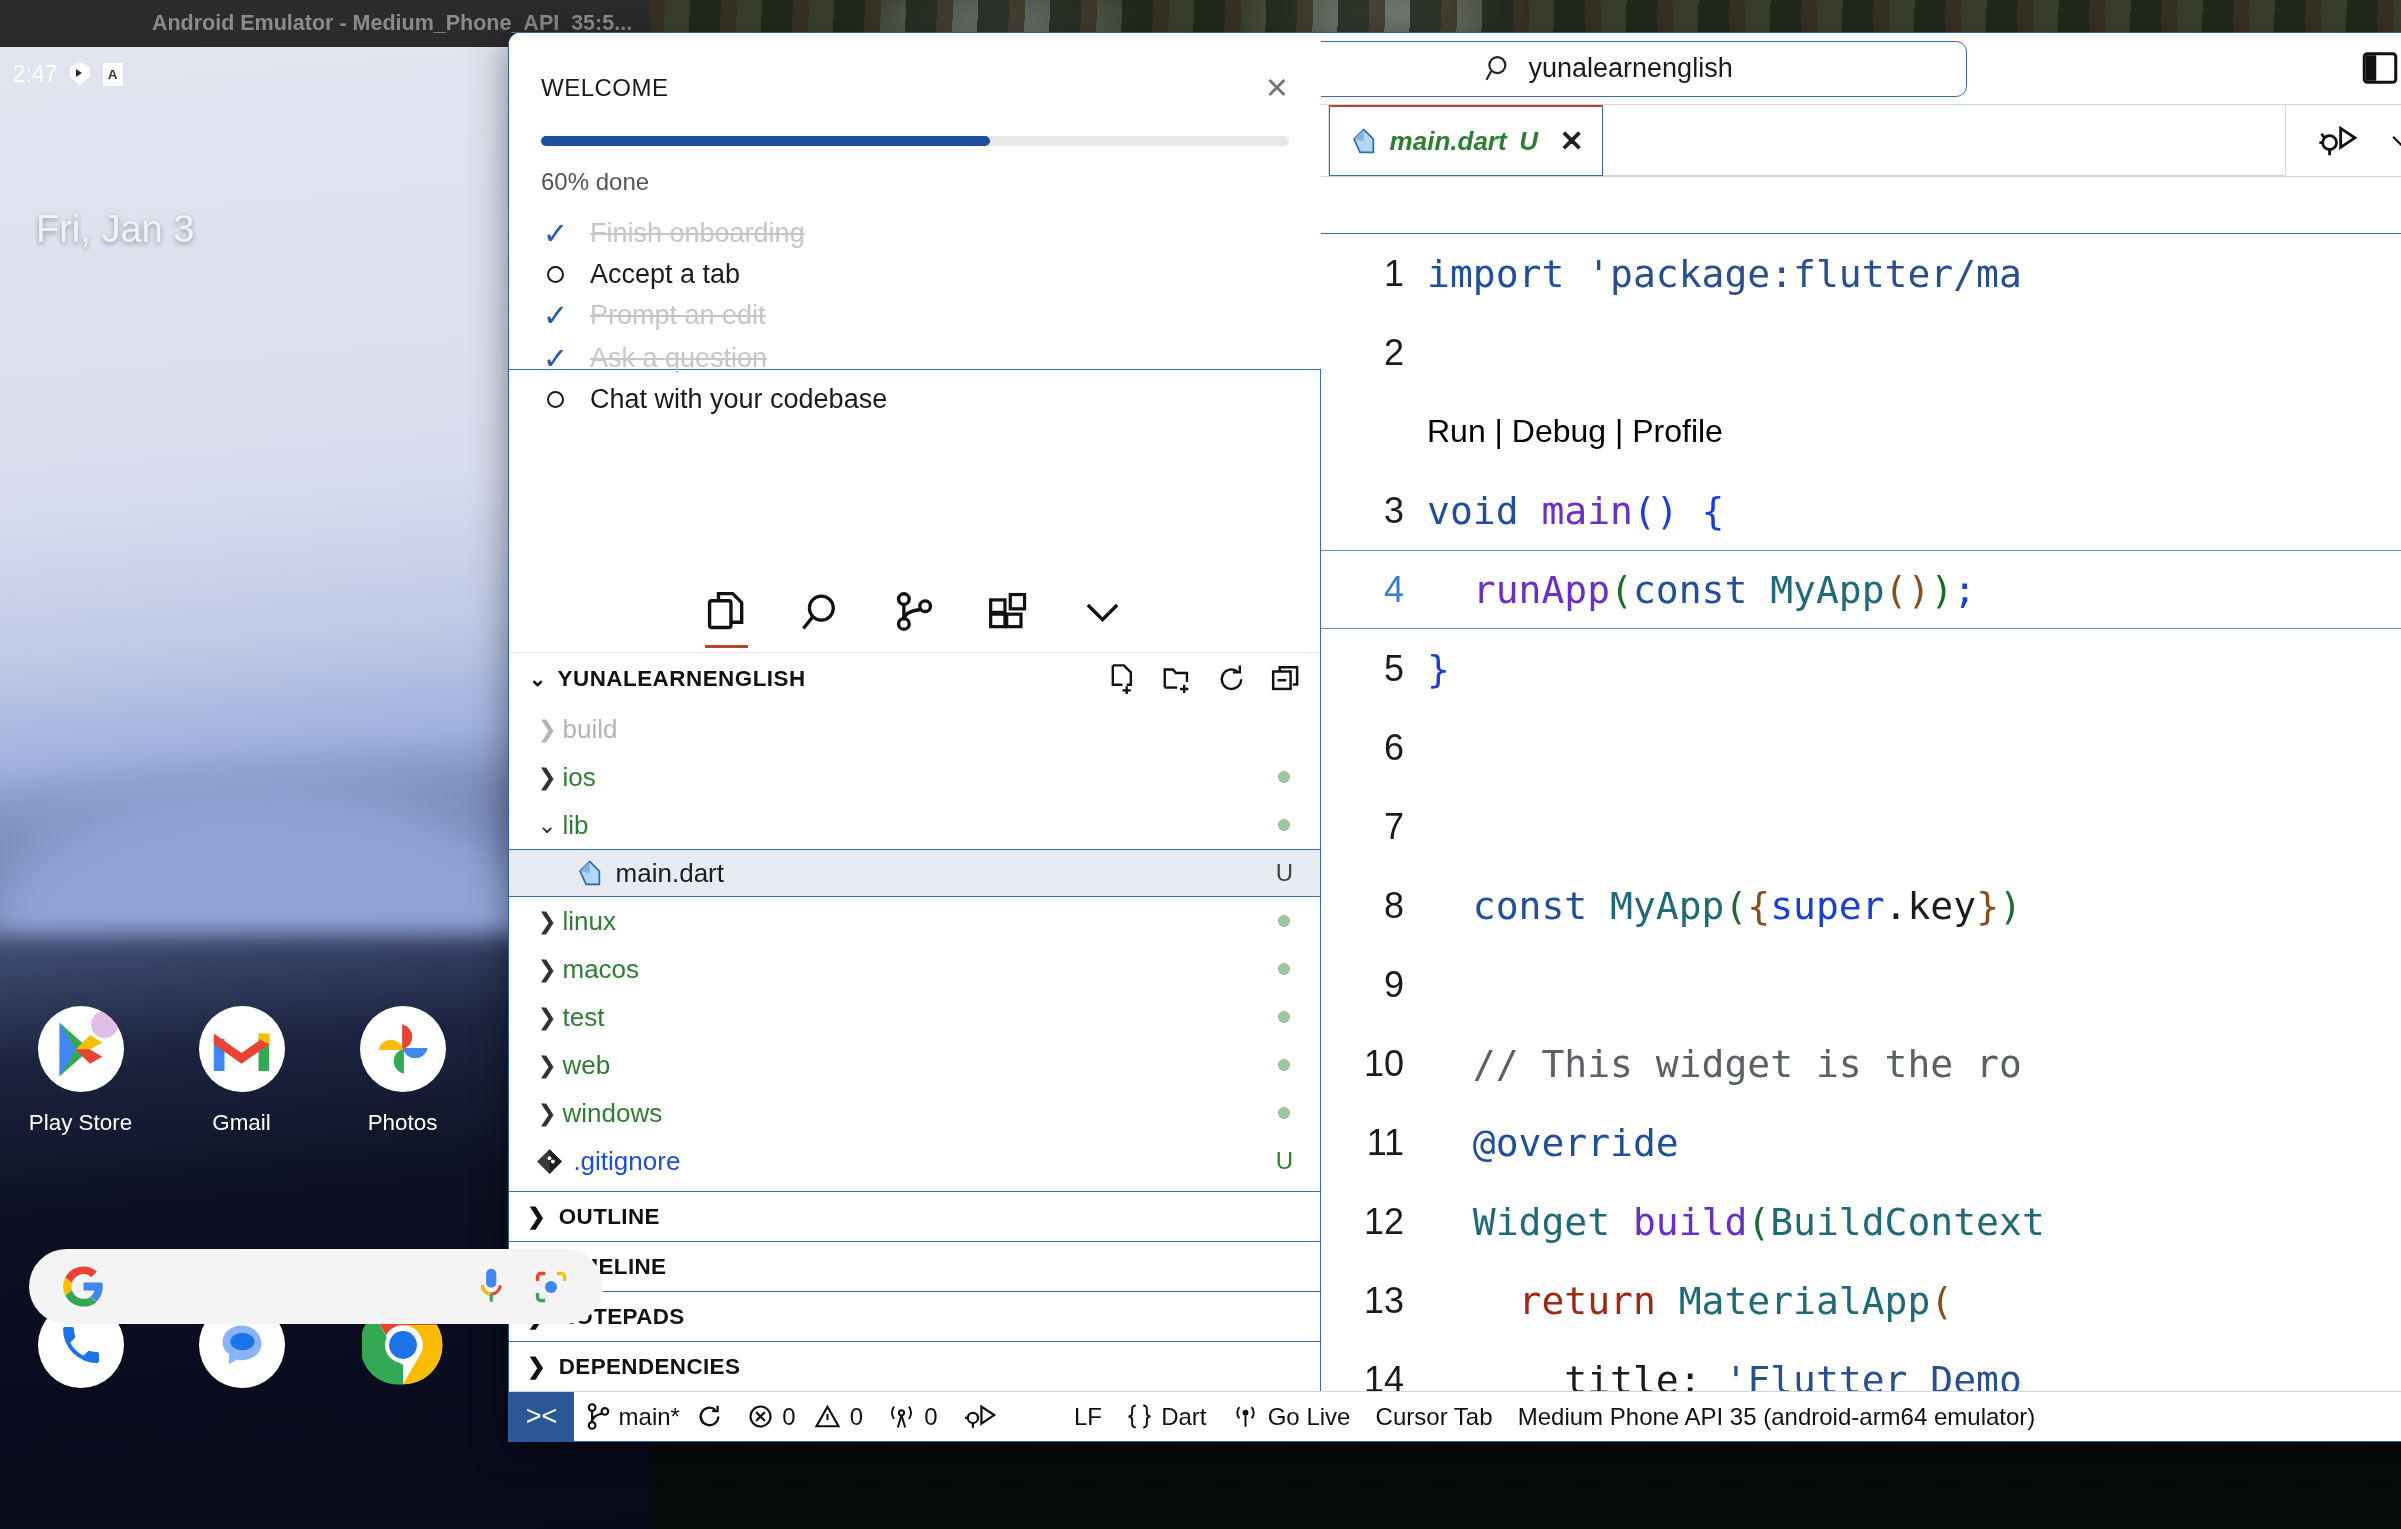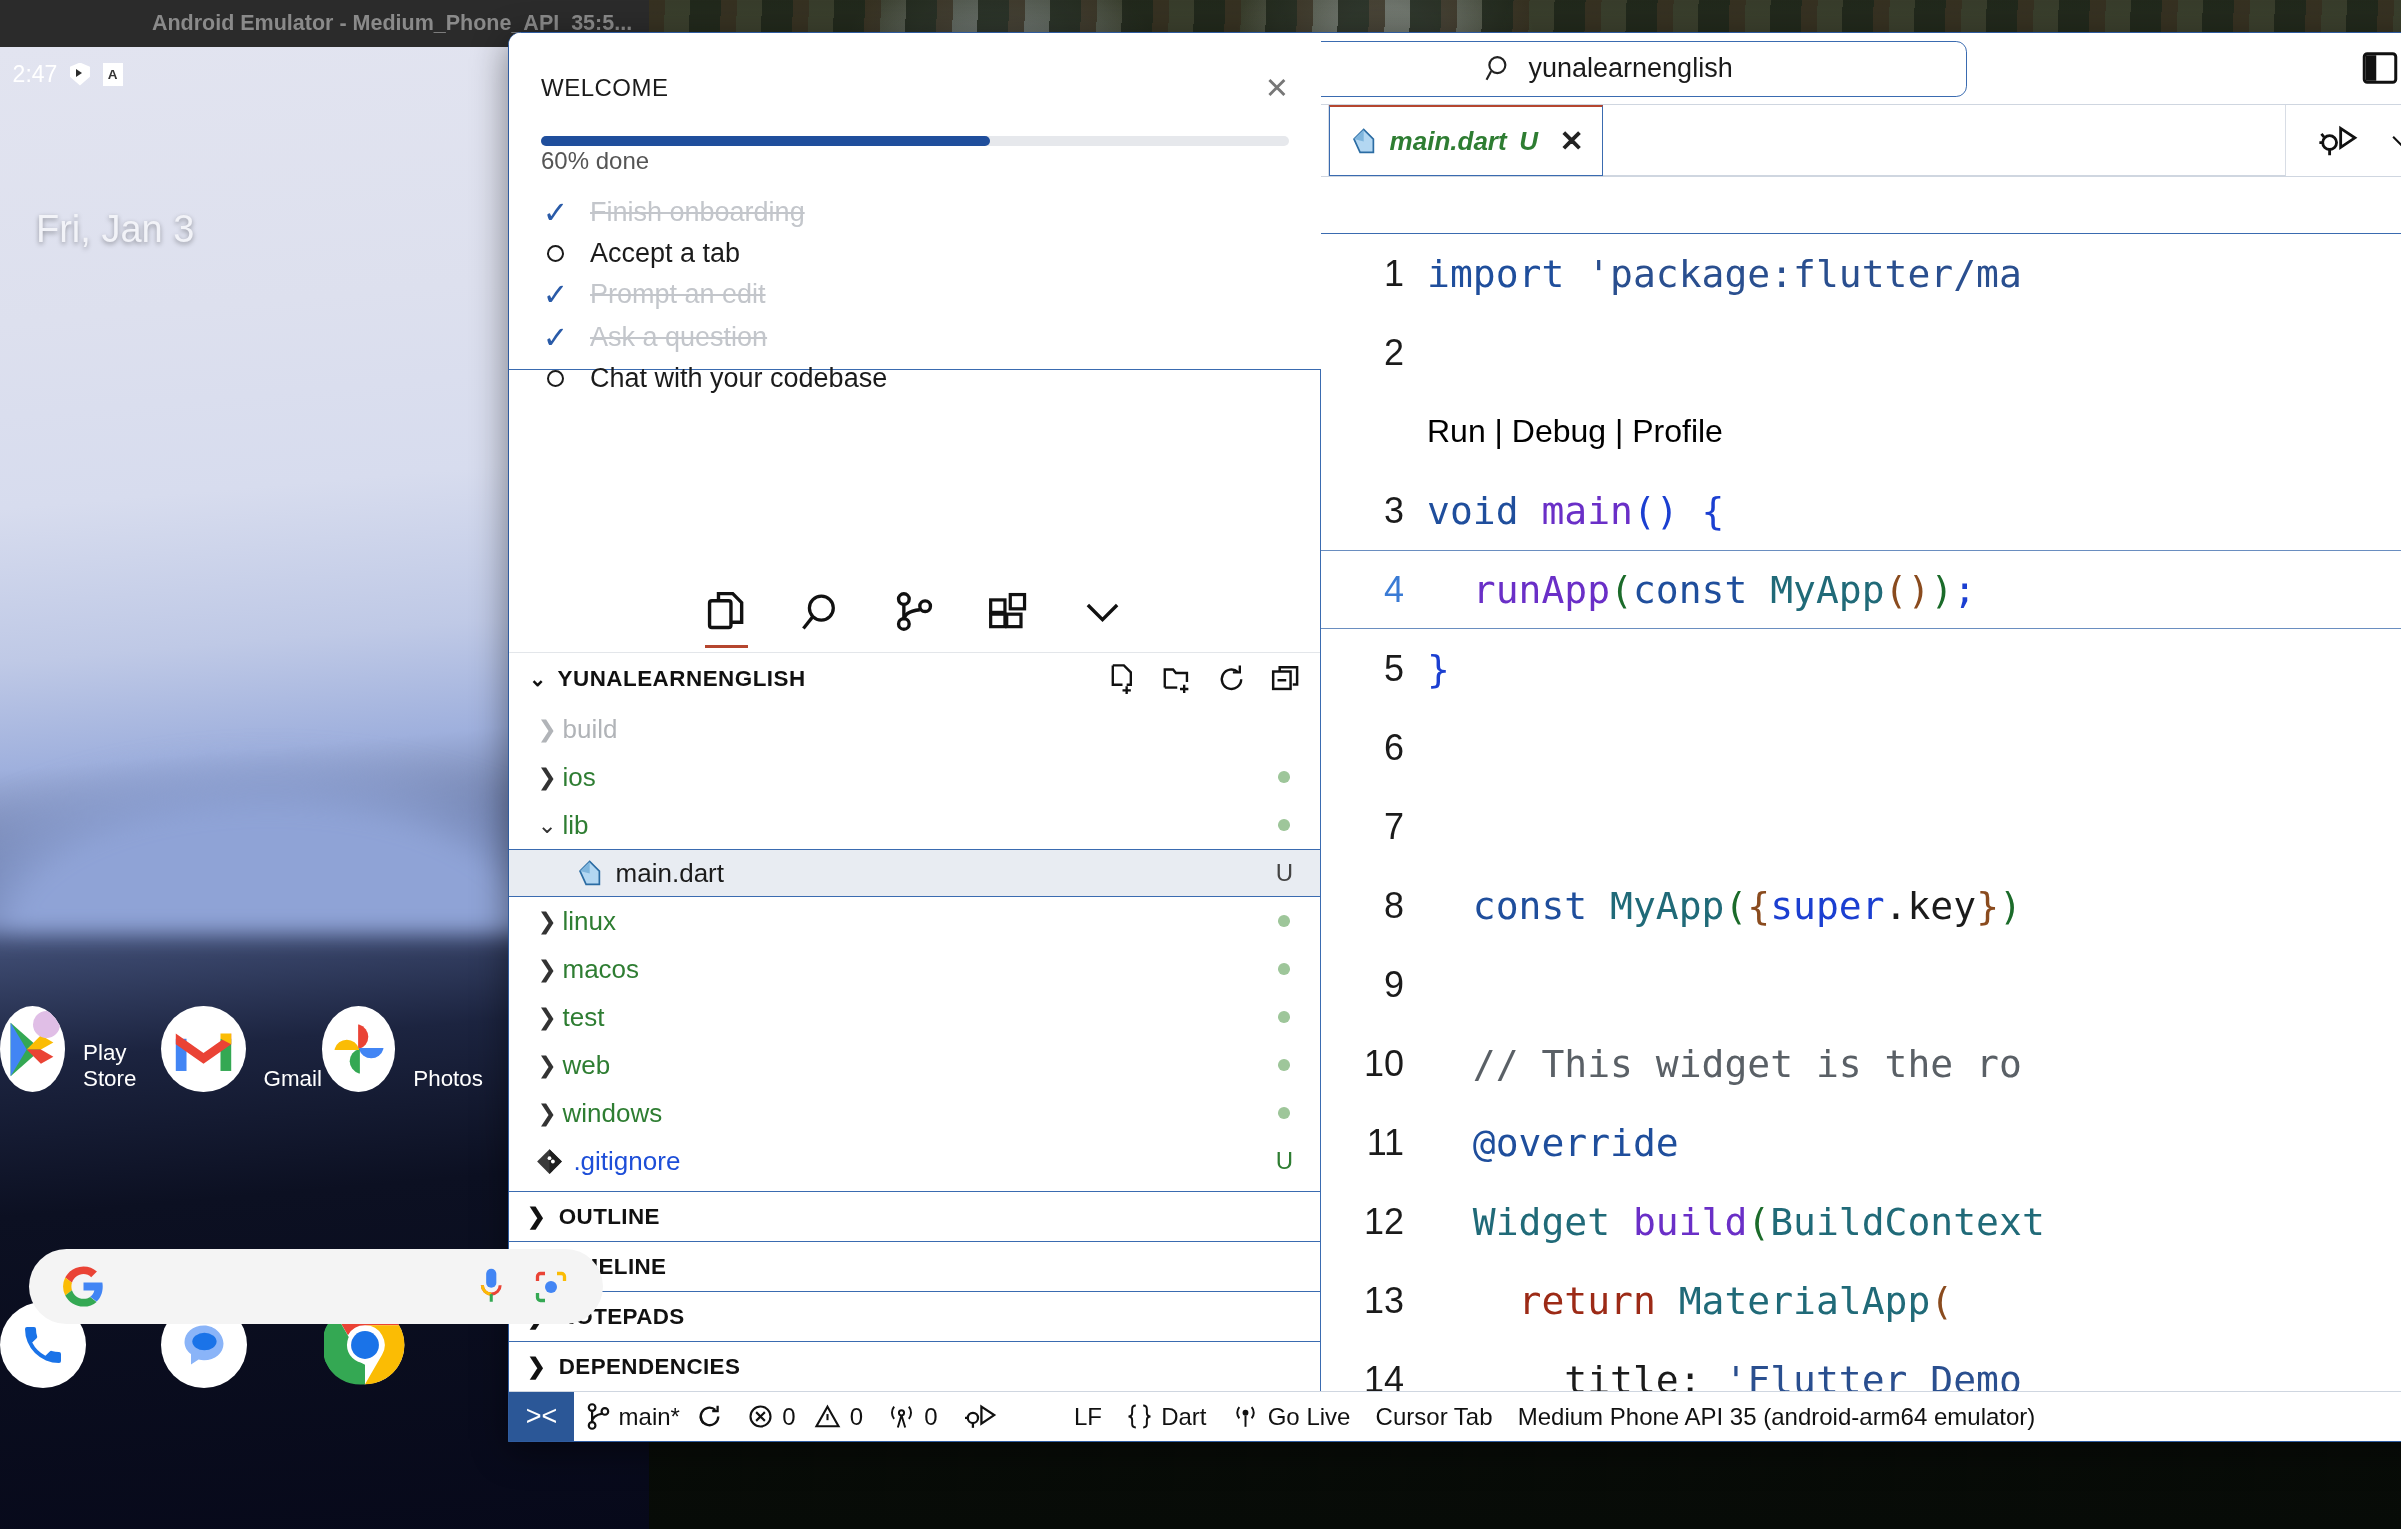--- a/index.html
+++ b/index.html
@@ -59,21 +59,21 @@
   .emu-shield::after{
     content:""; position:absolute; left:6.3px; top:6.3px;
     border-left: 6.3px solid #2b2b2b; border-top: 4.5px solid transparent; border-bottom: 4.5px solid transparent;
   }
   #emu-date {
     position: absolute; left: 36px; top: 161px; z-index: 5;
     font-size: 38px; color: #f2f3f8; text-shadow: 0 1.8px 5.4px rgba(0,0,0,.35);
   }
   .app-row { position: absolute; left: 0; width: 649px; display: flex; z-index: 5; }
   .app {
-    width: 161px; display: flex; flex-direction: row; align-items: flex-end; gap: 18px;
+    width: 161px; display: flex; flex-direction: column; align-items: center; gap: 18px;
   }
   .app-ico {
     width: 86px; height: 86px; border-radius: 50%; background: #fff;
     position: relative; display:flex; align-items:center; justify-content:center;
     overflow: hidden;
   }
   .app-lbl { color: #fff; font-size: 22.4px; }
   #emu-searchbar {
     position: absolute; left: 29px; top: 1202px; width: 574px; height: 75px;
     background: #f4f4f4; border-radius: 39px; display: flex; align-items: center;
@@ -191,21 +191,21 @@
   #welcome-head {
     display: flex; align-items: center; justify-content: space-between;
     padding-top: 38px;
   }
   #welcome-title { font-size: 24px; letter-spacing: 0.5px; color: #1b1b1b; }
   #welcome-close { font-size: 29px; color: #777; cursor: pointer; }
   #progressbar {
     margin-top: 30.5px; height: 10px; width: 100%; background: #e6e8ec; border-radius: 5.4px;
   }
   #progressfill { height: 100%; background: #1f4e9c; border-radius: 5.4px; }
-  #progresslabel { margin-top: 1px; font-size: 24px; color: #555; }
+  #progresslabel { margin-top: 22px; font-size: 24px; color: #555; }
   #tasklist { margin-top: 20px; display: flex; flex-direction: column; gap: 8px; }
   .task { display: flex; align-items: center; gap: 20px; font-size: 27px; }
   .task .mark { width: 29px; display:flex; align-items:center; justify-content:center; }
   .task.done .label { color: #c3c6cb; text-decoration: line-through; }
   .task.todo .label { color: #1b1b1b; }
   .check { color: #2a5ba8; font-size: 30.5px; }
   .circle {
     width: 17px; height: 17px; border-radius: 50%; border: 2.7px solid #1b1b1b;
   }
 

